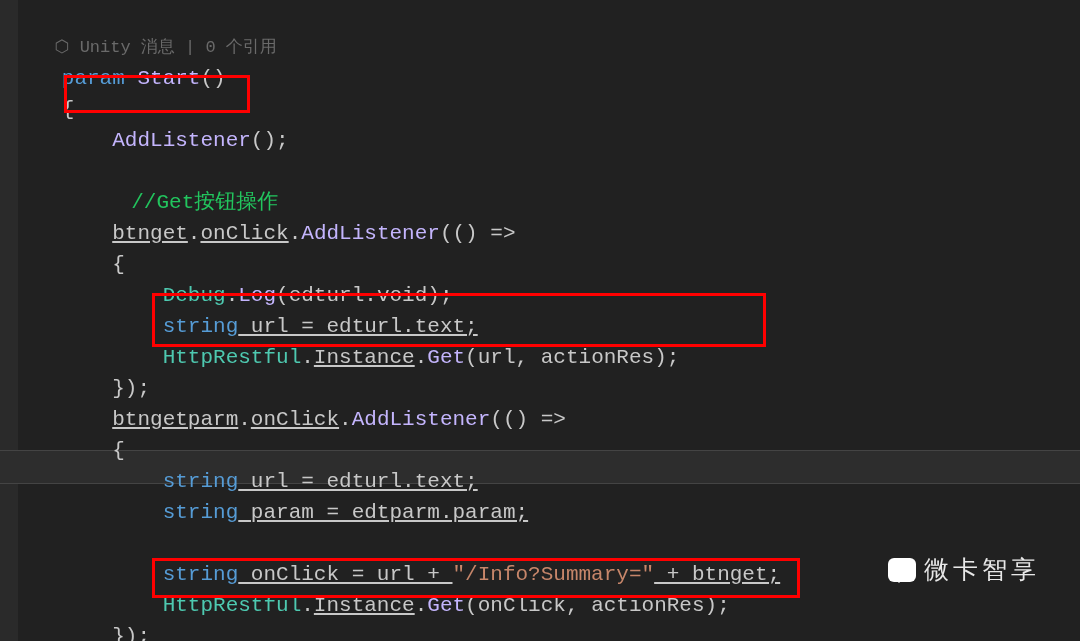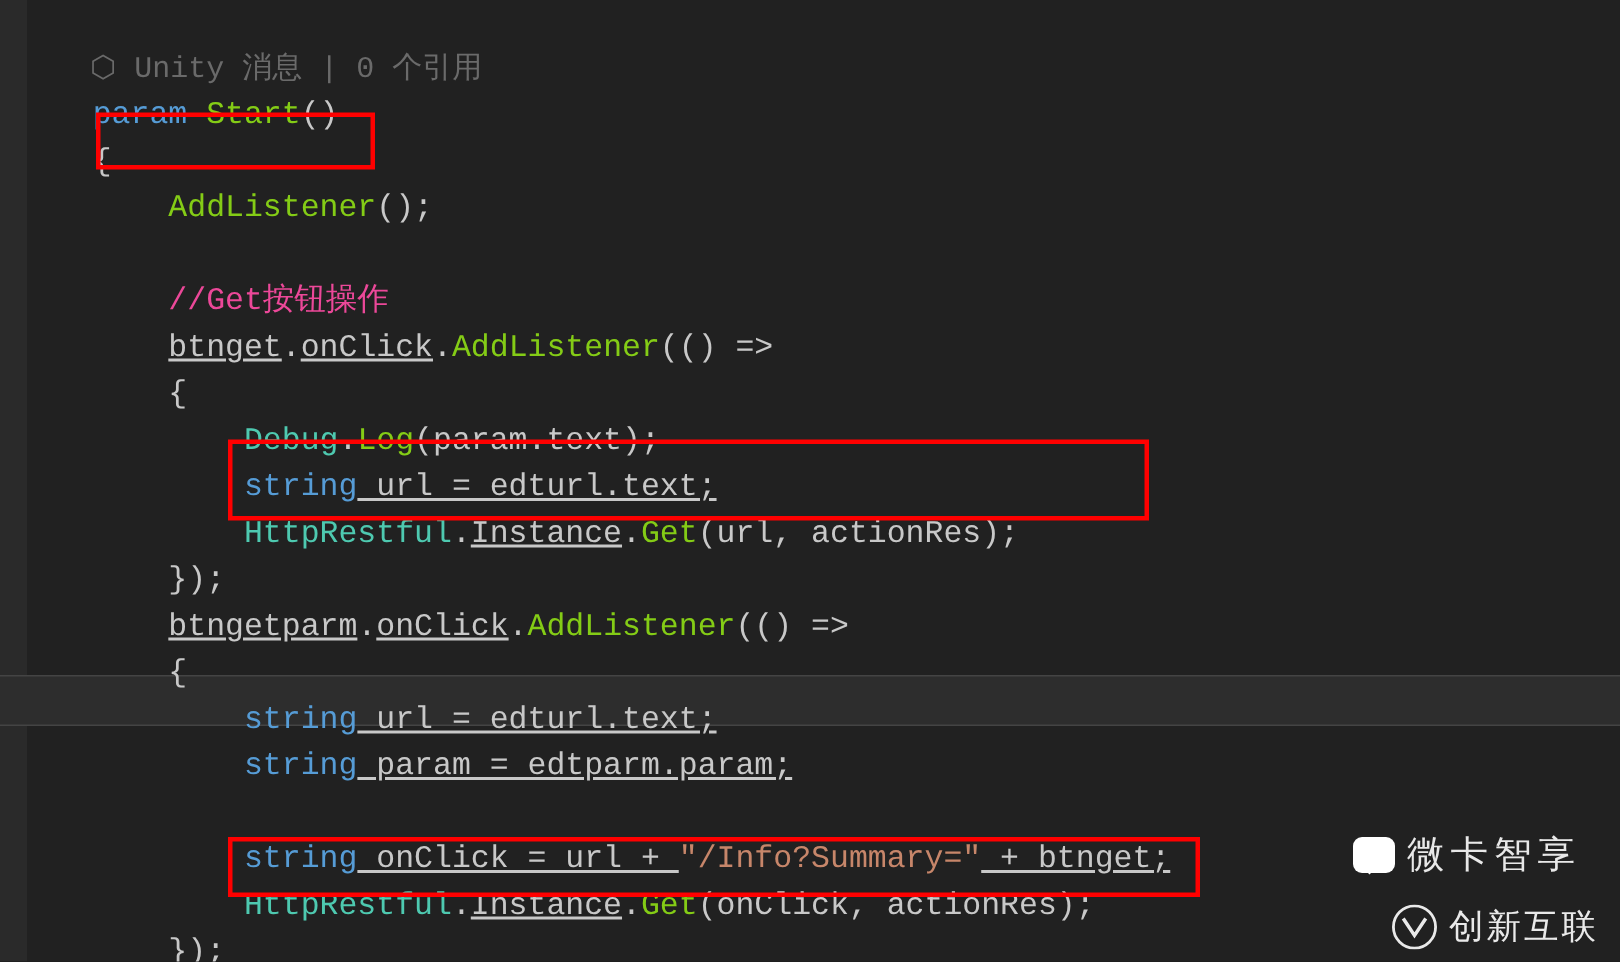--- a/index.html
+++ b/index.html
@@ -27,26 +27,26 @@
     height: 641px;
     background: #2a2a2a;
   }
   .code {
     position: absolute;
     left: 24px;
     top: 0;
     white-space: pre;
     line-height: 31px;
   }
-  .tok-hint  { color: #6a6a6a; font-size: 20px; }
+  .tok-hint  { color: #6a6a6a; font-size: 17px; }
   .tok-key   { color: #569cd6; }
   .tok-type  { color: #4ec9b0; margin-top: 20px; }
-  .tok-func  { color: #84cc16; }
+  .tok-func  { color: #c4b5fd; }
   .tok-str   { color: #c7866a; }
-  .tok-com   { color: #ec4899; }
+  .tok-com   { color: #22c55e; margin-left: 19px; }
   .tok-pun   { color: #c8c8c8; }
   .tok-var   { color: #c8c8c8; text-decoration: underline; }
 
   .hl-line {
     position: absolute;
     left: 0;
     height: 32px;
     width: 1080px;
     background: #2d2d2d;
     border-top: 1px solid #444;
@@ -59,21 +59,21 @@
     box-sizing: border-box;
   }
 
   .wm1, .wm2 {
     position: absolute;
     color: #ffffff;
     display: flex;
     align-items: center;
     gap: 8px;
   }
-  .wm1 { right: 26px; bottom: 55px; font-size: 25px; letter-spacing: 4px; color: #e8e8e8;}
+  .wm1 { right: 40px; bottom: 55px; font-size: 25px; letter-spacing: 4px; color: #e8e8e8;}
   .wm2 { right: 14px; bottom: 8px; font-size: 23px; letter-spacing: 2px; color: #ffffff; opacity: 0.9;}
   .wm-icon {
     width: 30px; height: 30px; display: inline-block;
   }
   .wm-icon svg { width: 100%; height: 100%; }
   .wm-chat {
     width: 28px; height: 24px; border-radius: 6px;
     background: #ffffff; position: relative; display:inline-block;
   }
   .wm-chat::after{
@@ -91,21 +91,21 @@
 
   <div class="code">
 <span class="tok-hint">   <span>⬡</span> <span>Unity 消息 | 0 个引用</span></span>
    <span class="tok-key">param</span> <span class="tok-func">Start</span><span class="tok-pun">()</span>
    <span class="tok-pun">{</span>
        <span class="tok-func">AddListener</span><span class="tok-pun">();</span>
 
        <span class="tok-com">//Get按钮操作</span>
        <span class="tok-var">btnget</span><span class="tok-pun">.</span><span class="tok-var">onClick</span><span class="tok-pun">.</span><span class="tok-func">AddListener</span><span class="tok-pun">(() =&gt;</span>
        <span class="tok-pun">{</span>
-           <span class="tok-type">Debug</span><span class="tok-pun">.</span><span class="tok-func">Log</span><span class="tok-pun">(param.text);</span>
+           <span class="tok-type">Debug</span><span class="tok-pun">.</span><span class="tok-func">Log</span><span class="tok-pun">(edturl.void);</span>
            <span class="tok-key">string</span><span class="tok-var"> url = edturl.text;</span>
            <span class="tok-type">HttpRestful</span><span class="tok-pun">.</span><span class="tok-var">Instance</span><span class="tok-pun">.</span><span class="tok-func">Get</span><span class="tok-pun">(url, actionRes);</span>
        <span class="tok-pun">});</span>
        <span class="tok-var">btngetparm</span><span class="tok-pun">.</span><span class="tok-var">onClick</span><span class="tok-pun">.</span><span class="tok-func">AddListener</span><span class="tok-pun">(() =&gt;</span>
        <span class="tok-pun">{</span>
            <span class="tok-key">string</span><span class="tok-var"> url = edturl.text;</span>
            <span class="tok-key">string</span><span class="tok-var"> param = edtparm.param;</span>
 
            <span class="tok-key">string</span><span class="tok-var"> onClick = url + </span><span class="tok-str">"/Info?Summary="</span><span class="tok-var"> + btnget;</span>
            <span class="tok-type">HttpRestful</span><span class="tok-pun">.</span><span class="tok-var">Instance</span><span class="tok-pun">.</span><span class="tok-func">Get</span><span class="tok-pun">(onClick, actionRes);</span>
@@ -113,22 +113,13 @@
   </div>
 
   <div class="redbox" style="left:64px;  top:75px;  width:186px; height:38px;"></div>
   <div class="redbox" style="left:152px; top:293px; width:614px; height:54px;"></div>
   <div class="redbox" style="left:152px; top:558px; width:648px; height:40px;"></div>
 
   <div class="wm1">
     <span class="wm-chat"></span>
     <span>微卡智享</span>
   </div>
-  <div class="wm2">
-    <span class="wm-icon">
-      <svg viewBox="0 0 32 32">
-          <circle cx="16" cy="16" r="15" fill="none" stroke="#fff" stroke-width="2"></circle>
-          <path d="M8 10 L16 22 L24 10" fill="none" stroke="#fff" stroke-width="2.5"></path>
-        </svg>
-    </span>
-    <span>创新互联</span>
-  </div>
 </div>
 
 </body></html>

